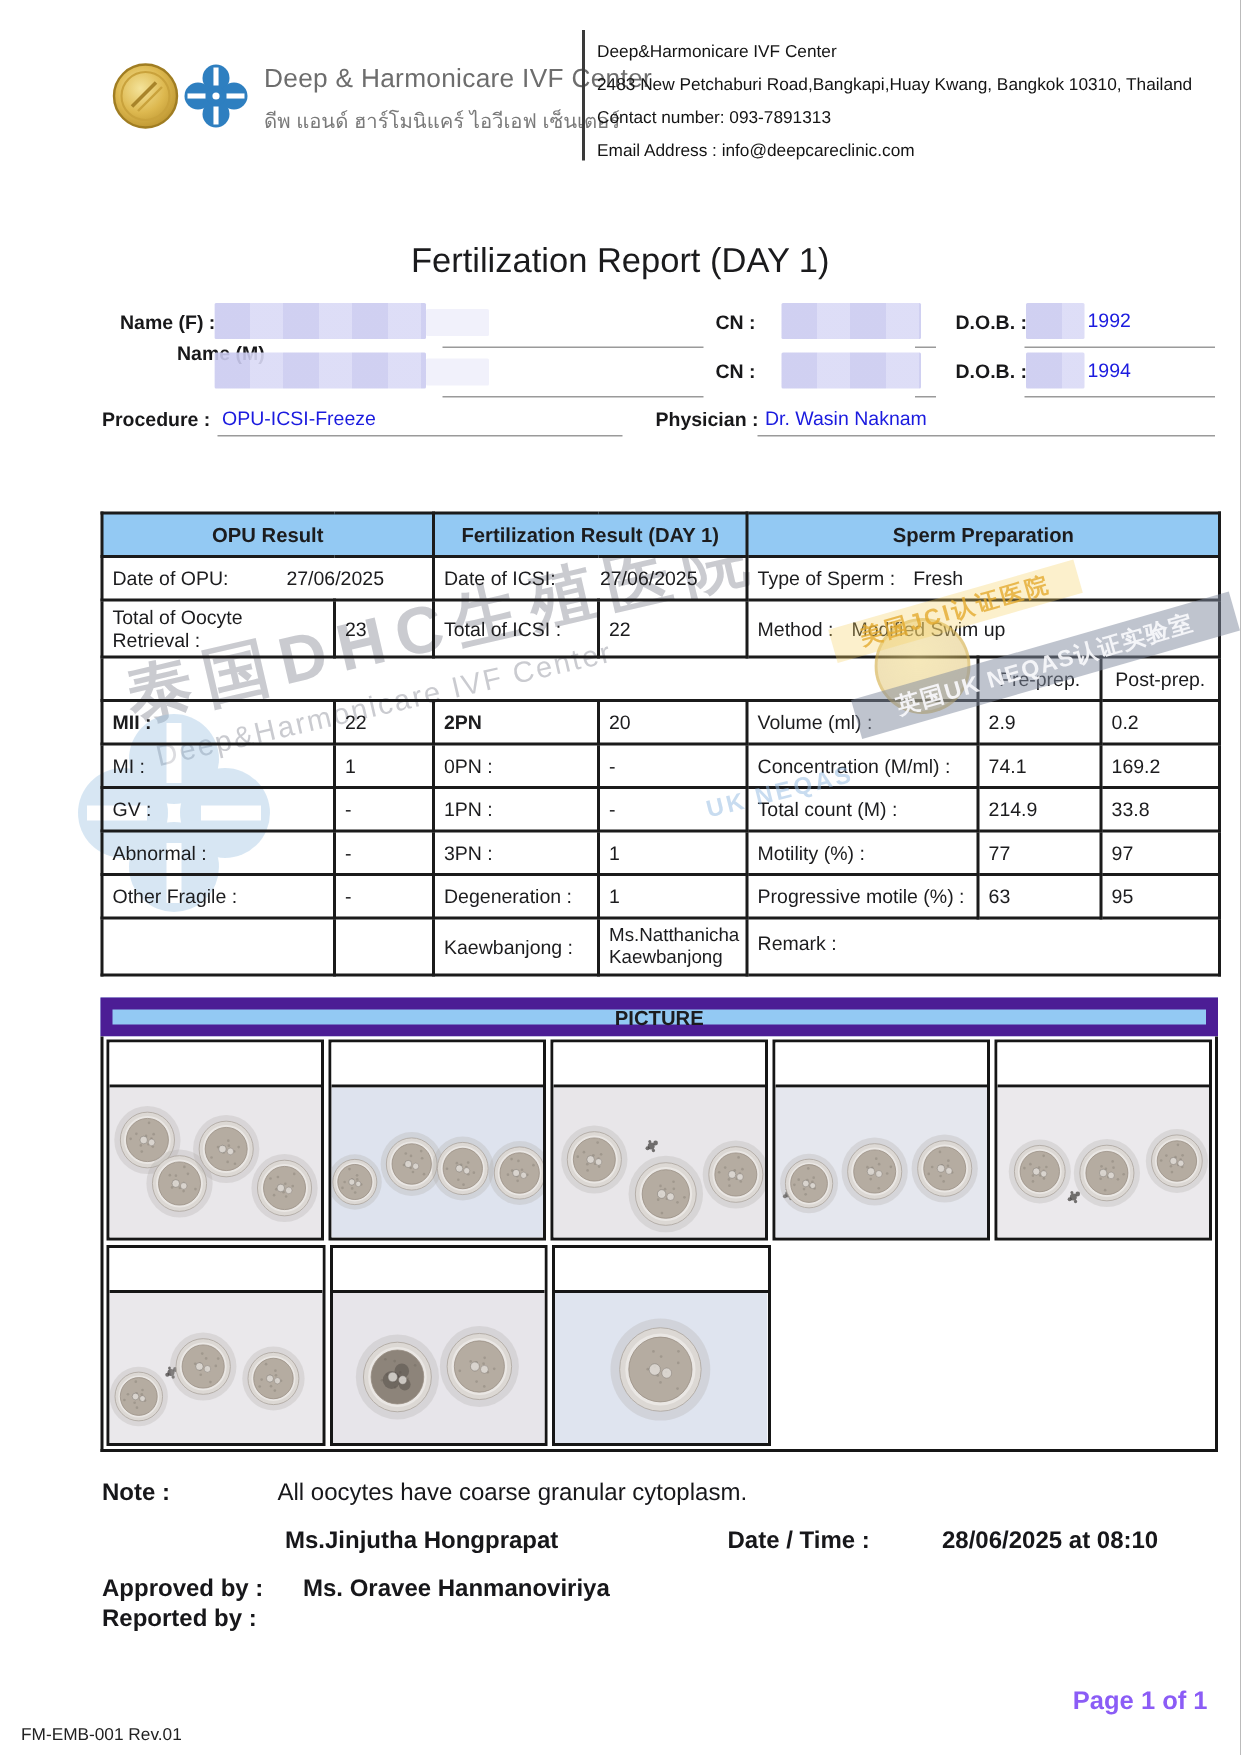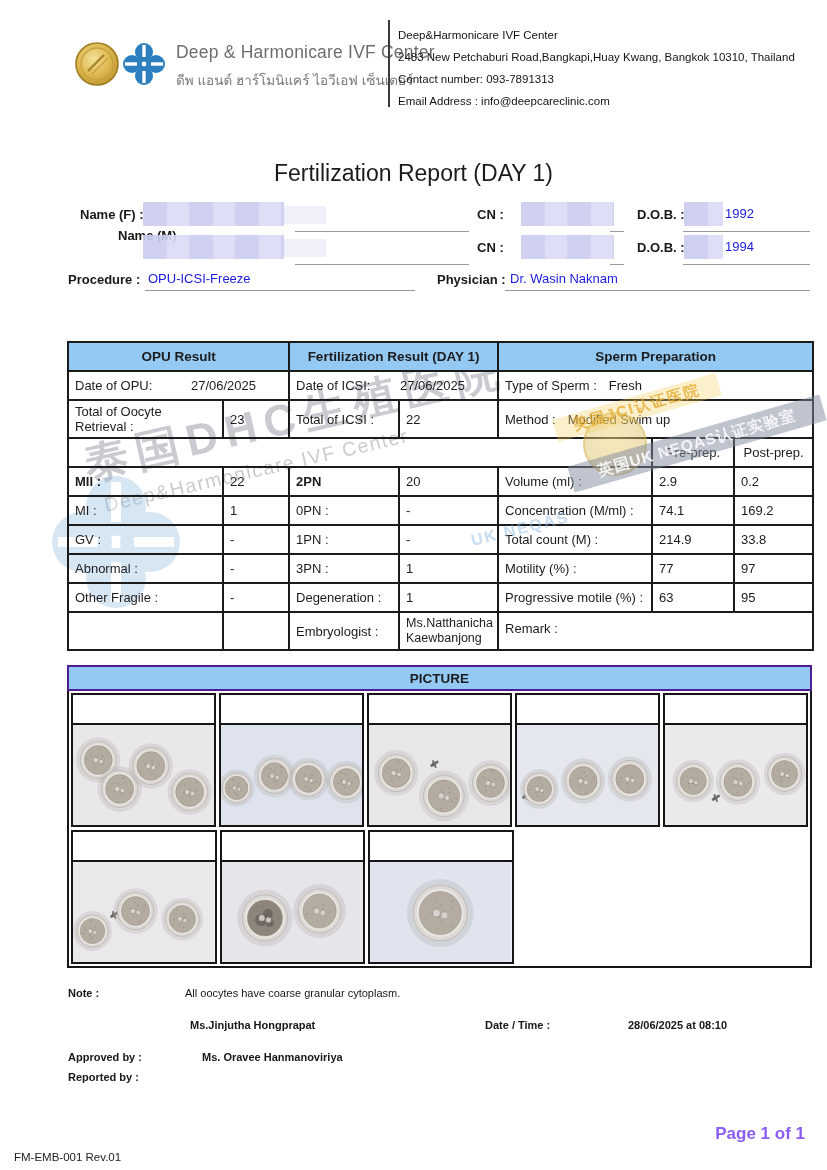--- a/index.html
+++ b/index.html
@@ -37,21 +37,21 @@
   td.lbl { text-align:left; }
   td.val { text-align:left; }
   td.b { font-weight:700; }
   .paircell { display:flex; align-items:center; }
   .paircell .pv { margin-left:auto; margin-right:26px; }
   .paircell .pv2 { margin-left:12px; }
   td.prehdr { text-align:center; font-weight:500; }
   .embname { font-size:12.5px; line-height:15px; }
   
   .pic-wrap { position:absolute; left:67px; top:665px; width:745px; }
-  .pic-band { height:26px; background:var(--hdrblue); border:2px solid #4c1d95;
+  .pic-band { height:26px; background:var(--hdrblue); border:8px solid #4c1d95;
       display:flex; align-items:center; justify-content:center;
       font-weight:700; font-size:13.5px; }
   .pic-grid { border:2px solid #161616; border-top:none; background:#fff; padding:2px; }
   .pic-row { display:flex; gap:3px; }
   .pic-row + .pic-row { margin-top:3px; }
   .pic-cell { width:145.5px; border:2px solid #161616; background:#fff; }
   .pic-strip { height:30px; background:#ffffff; border-bottom:2px solid #161616; }
   .pic-cell svg { display:block; width:100%; height:100px; }
   
   .wm-big { position:absolute; left:88px; top:436px; width:520px; transform:rotate(-13deg);
@@ -64,21 +64,21 @@
       border:2px solid rgba(205,165,60,.35); pointer-events:none; z-index:2; }
   .stamp { position:absolute; pointer-events:none; z-index:2; white-space:nowrap;
       font-weight:700; text-align:center; }
   .stamp-jci { left:552px; top:396px; width:170px; padding:2px 6px; transform:rotate(-16deg);
       background:rgba(247,208,96,.32); color:rgba(227,170,46,.8); font-size:15px; letter-spacing:2px; }
   .stamp-neqas { left:566px; top:430px; width:262px; padding:3px 6px; transform:rotate(-16deg);
       background:rgba(128,138,158,.5); color:rgba(248,248,252,.92); font-size:15.5px; letter-spacing:1px; }
   .stamp-faint { left:470px; top:520px; transform:rotate(-14deg);
       color:rgba(145,185,225,.5); font-size:16px; letter-spacing:2px; }
   
-  .ft { position:absolute; font-size:11px; font-weight:600; color:#17171a; }
+  .ft { position:absolute; font-size:16px; font-weight:600; color:#17171a; }
   .pageno { position:absolute; right:22px; top:1124px; font-size:17px; font-weight:700; color:#8b5cf6; }
   .formcode { position:absolute; left:14px; top:1151px; font-size:11.5px; font-weight:500; color:#222; }
 </style>
 </head>
 <body>
 
 <div class="page" style="--hdrblue:#93c9f3;">
 
   <svg class="hdr-logo" viewBox="0 0 96 52">
     <defs>
@@ -271,21 +271,21 @@
       <td class="val">-</td>
       <td class="lbl">Degeneration :</td>
       <td class="val">1</td>
       <td class="lbl">Progressive motile (%) :</td>
       <td class="val">63</td>
       <td class="val">95</td>
     </tr>
     <tr>
       <td></td>
       <td></td>
-      <td class="lbl">Embryologist :</td>
+      <td class="lbl">Kaewbanjong :</td>
       <td class="lbl embname">Ms.Natthanicha Kaewbanjong</td>
       <td colspan="3" class="lbl" style="vertical-align:top; padding-top:8px;">Remark :</td>
     </tr>
   </tbody>
     </table>
 
   <div class="pic-wrap">
     <div class="pic-band">PICTURE</div>
     <div class="pic-grid">
       <div class="pic-row">

